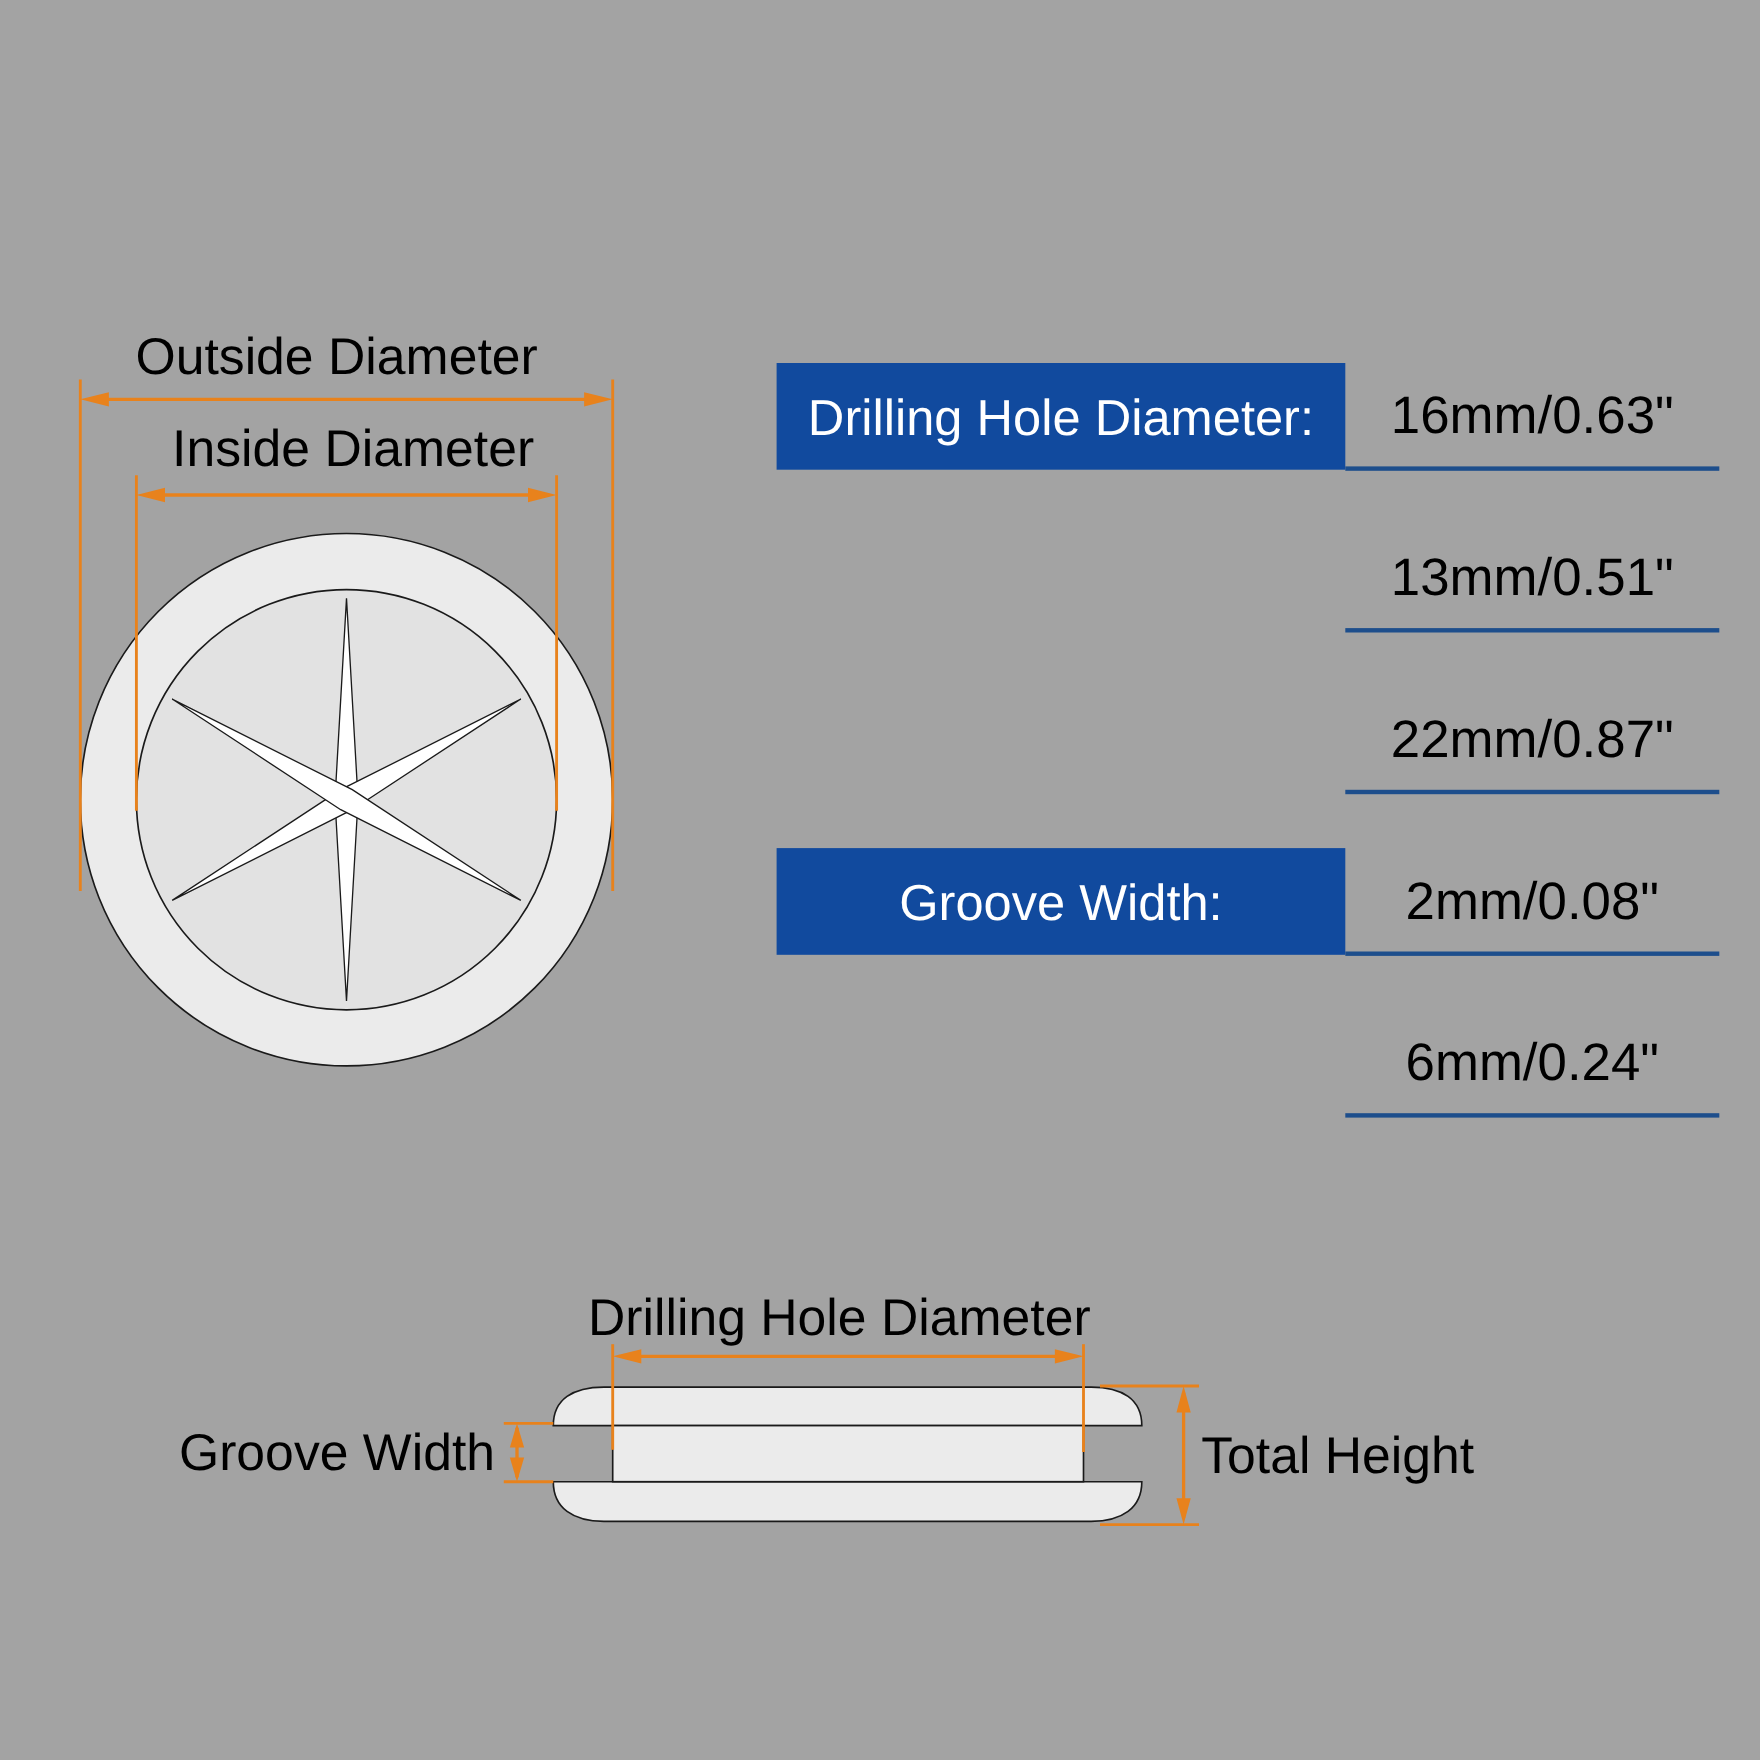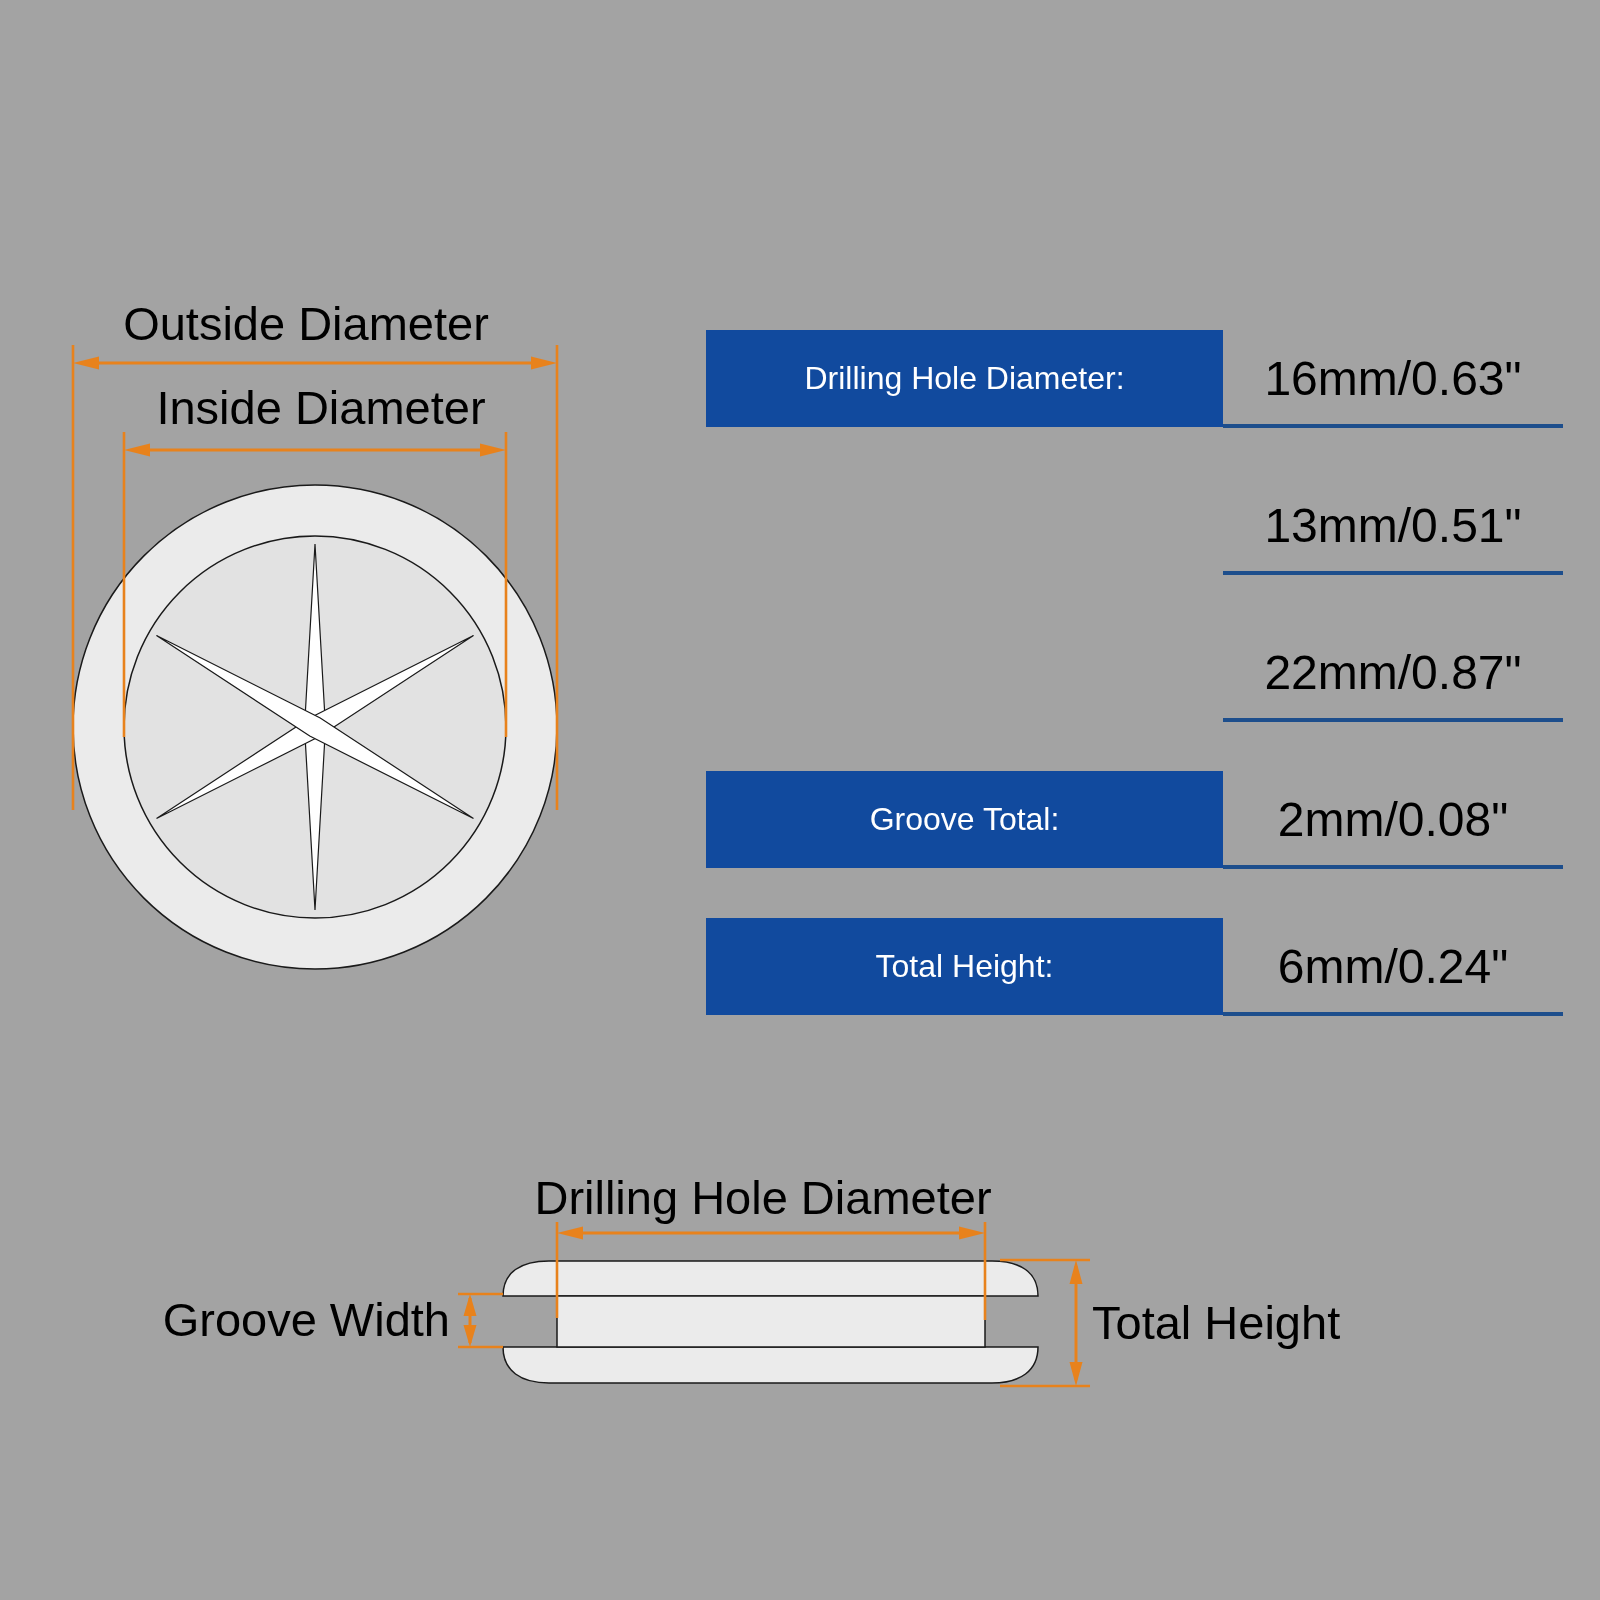--- a/index.html
+++ b/index.html
@@ -19,21 +19,21 @@
   .slit{fill:#ffffff;stroke:var(--ink);stroke-width:1.2;}
   .dim-line{stroke:var(--orange);stroke-width:3;fill:none;}
   .dim-tick{stroke:var(--orange);stroke-width:2.6;fill:none;}
   .dim-head{fill:var(--orange);stroke:none;}
   .dia-label{fill:#000000;font-size:47px;font-family:"Liberation Sans","DejaVu Sans",sans-serif;}
 
   
   .spec-row{position:absolute;left:0;width:1600px;height:97px;}
   .spec-bar{position:absolute;left:706px;top:0;width:517px;height:97px;
     background:var(--bar-blue);display:flex;align-items:center;justify-content:center;}
-  .spec-label{color:#ffffff;font-size:32px;white-space:nowrap;}
+  .spec-label{color:#ffffff;font-size:46px;white-space:nowrap;}
   .spec-underline{position:absolute;left:1223px;top:94px;width:340px;height:3.5px;background:var(--line-navy);}
   .spec-value{position:absolute;left:1223px;top:0;width:340px;height:97px;
     display:flex;align-items:center;justify-content:center;color:#000;font-size:48px;white-space:nowrap;}
 </style>
 </head>
 <body>
 
 <div class="canvas">
 
   <svg class="diagram-svg" width="1600" height="1600" viewBox="0 0 1600 1600">
@@ -118,28 +118,25 @@
       <div class="spec-value">13mm/0.51"</div>
     </div>
 
     <div class="spec-row" style="top:624px">
       <div class="spec-underline"></div>
       <div class="spec-value">22mm/0.87"</div>
     </div>
 
     <div class="spec-row" style="top:771px">
       <div class="spec-bar">
-        <span class="spec-label">Groove Total:</span>
+        <span class="spec-label">Groove Width:</span>
       </div>
       <div class="spec-underline"></div>
       <div class="spec-value">2mm/0.08"</div>
     </div>
 
     <div class="spec-row" style="top:918px">
-      <div class="spec-bar">
-        <span class="spec-label">Total Height:</span>
-      </div>
       <div class="spec-underline"></div>
       <div class="spec-value">6mm/0.24"</div>
     </div>
 
   </div>
 </div>
 
 </body></html>

